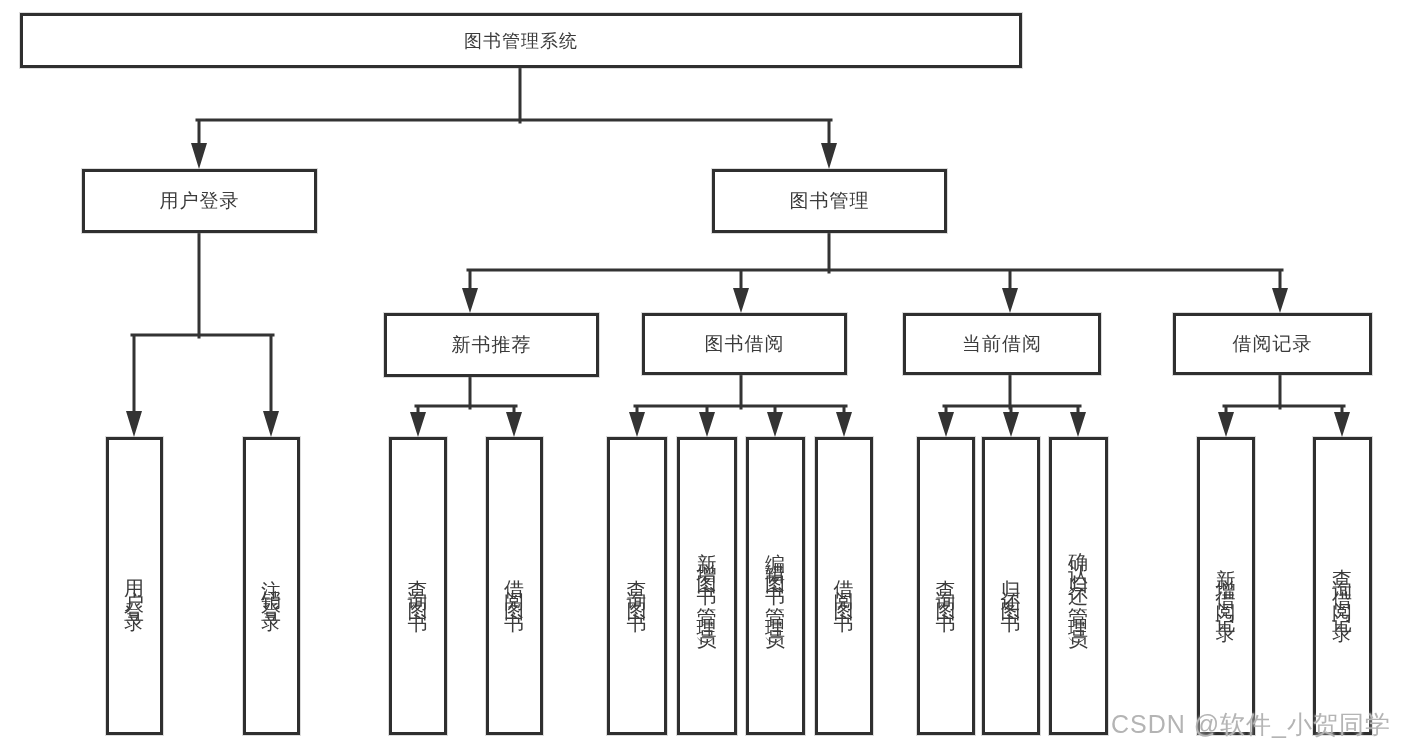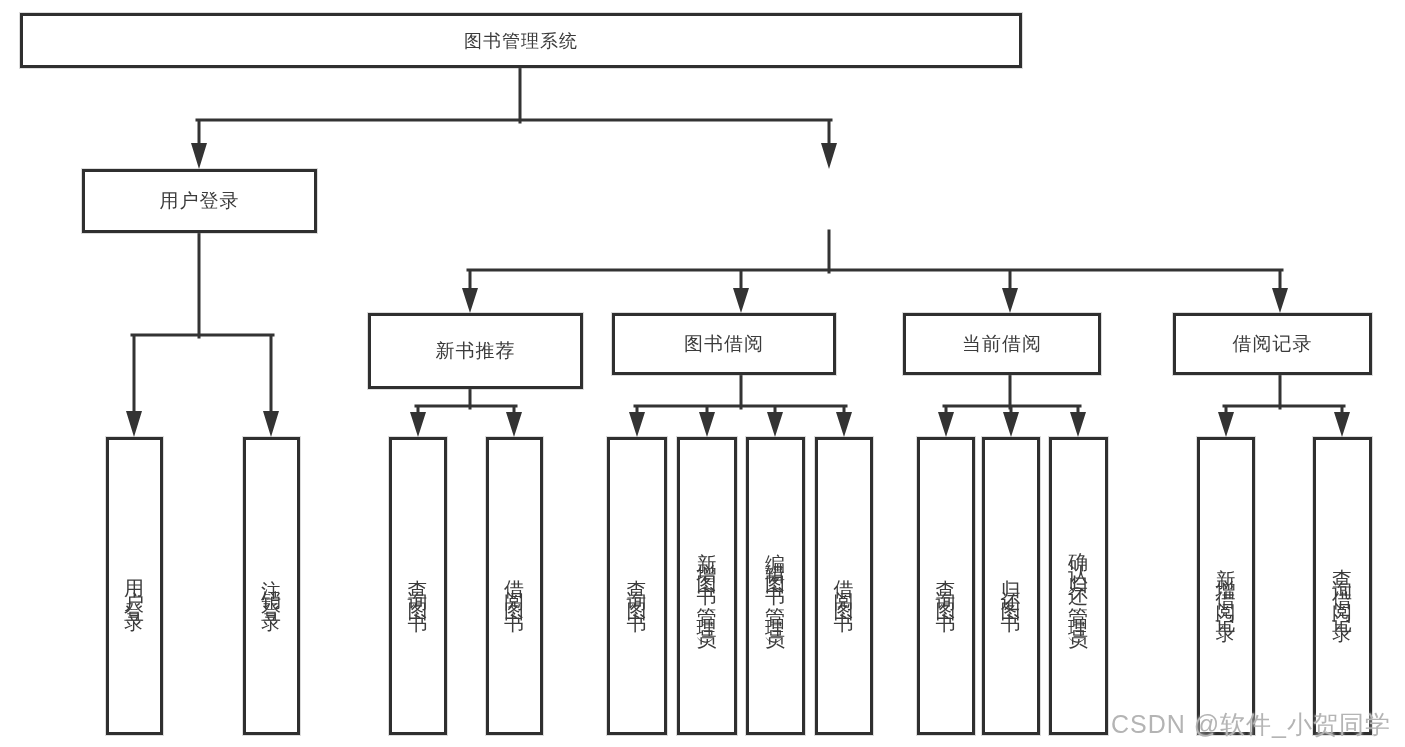--- a/index.html
+++ b/index.html
@@ -67,25 +67,28 @@
       M1218,412 L1234,412 L1226,437 Z M1334,412 L1350,412 L1342,437 Z"></path>
   </svg>
 
   <div class="node root" style="left:20px;top:13px;width:1002px;height:55px">
     <span class="hlabel">图书管理系统</span>
   </div>
 
   <div class="node" style="left:82px;top:169px;width:235px;height:64px">
     <span class="hlabel">用户登录</span>
   </div>
+  <div class="node" style="left:712px;top:169px;width:235px;height:64px">
+    <span class="hlabel">图书管理</span>
+  </div>
 
-  <div class="node" style="left:368px;top:313px;width:215px;height:76px">
+  <div class="node" style="left:384px;top:313px;width:215px;height:64px">
     <span class="hlabel">新书推荐</span>
   </div>
-  <div class="node" style="left:612px;top:313px;width:224px;height:62px">
+  <div class="node" style="left:642px;top:313px;width:205px;height:62px">
     <span class="hlabel">图书借阅</span>
   </div>
   <div class="node" style="left:903px;top:313px;width:198px;height:62px">
     <span class="hlabel">当前借阅</span>
   </div>
   <div class="node" style="left:1173px;top:313px;width:199px;height:62px">
     <span class="hlabel">借阅记录</span>
   </div>
 
   <div class="node leaf" style="left:106px;top:437px;width:57px;height:298px">

